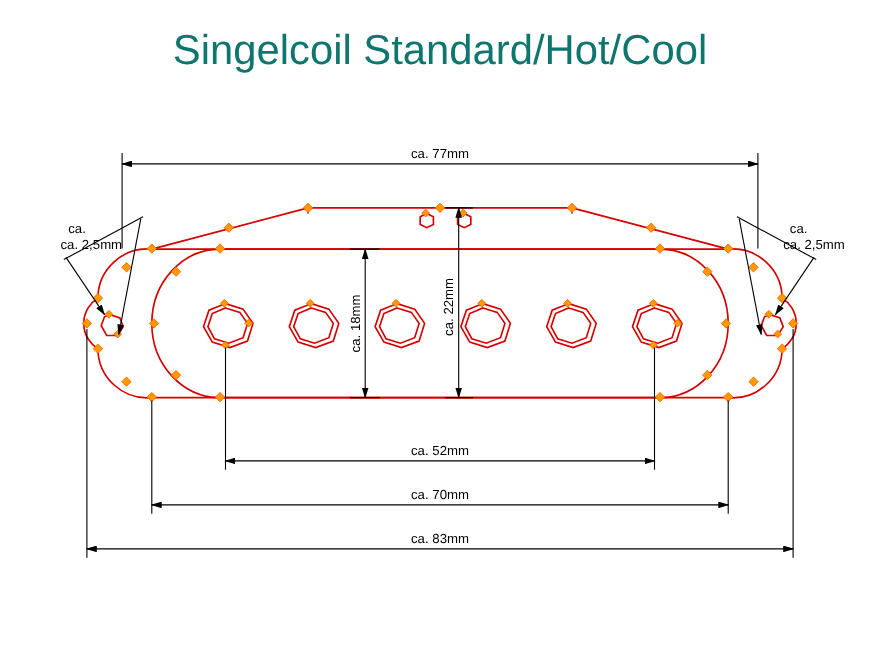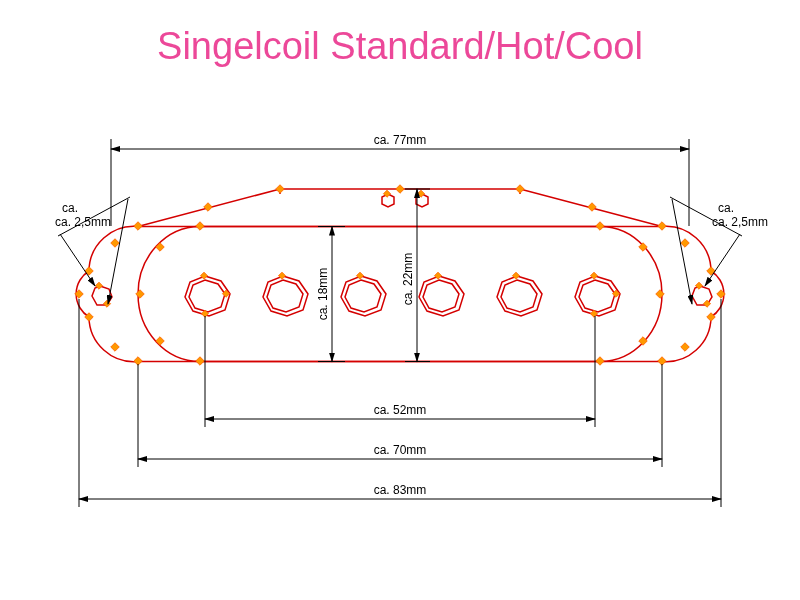--- a/index.html
+++ b/index.html
@@ -8,21 +8,21 @@
     width: 800px;
     height: 600px;
     background: #fff;
     font-family: Arial, Helvetica, sans-serif;
     overflow: hidden;
   }
   .title {
     text-align: center;
     font-size: 38px;
     font-weight: 400;
-    color: #ec4899;
+    color: #0f766e;
   }
   svg {
     display: block;
   }
   .dim-line {
     stroke: #000;
     stroke-width: 1;
     fill: none;
   }
   .dim-tick {

